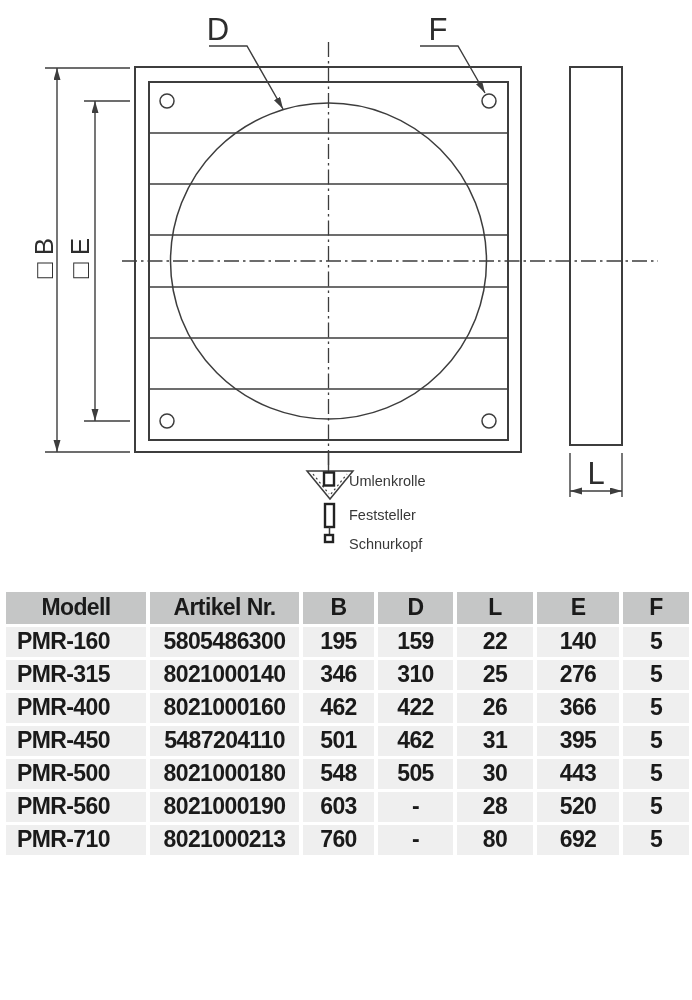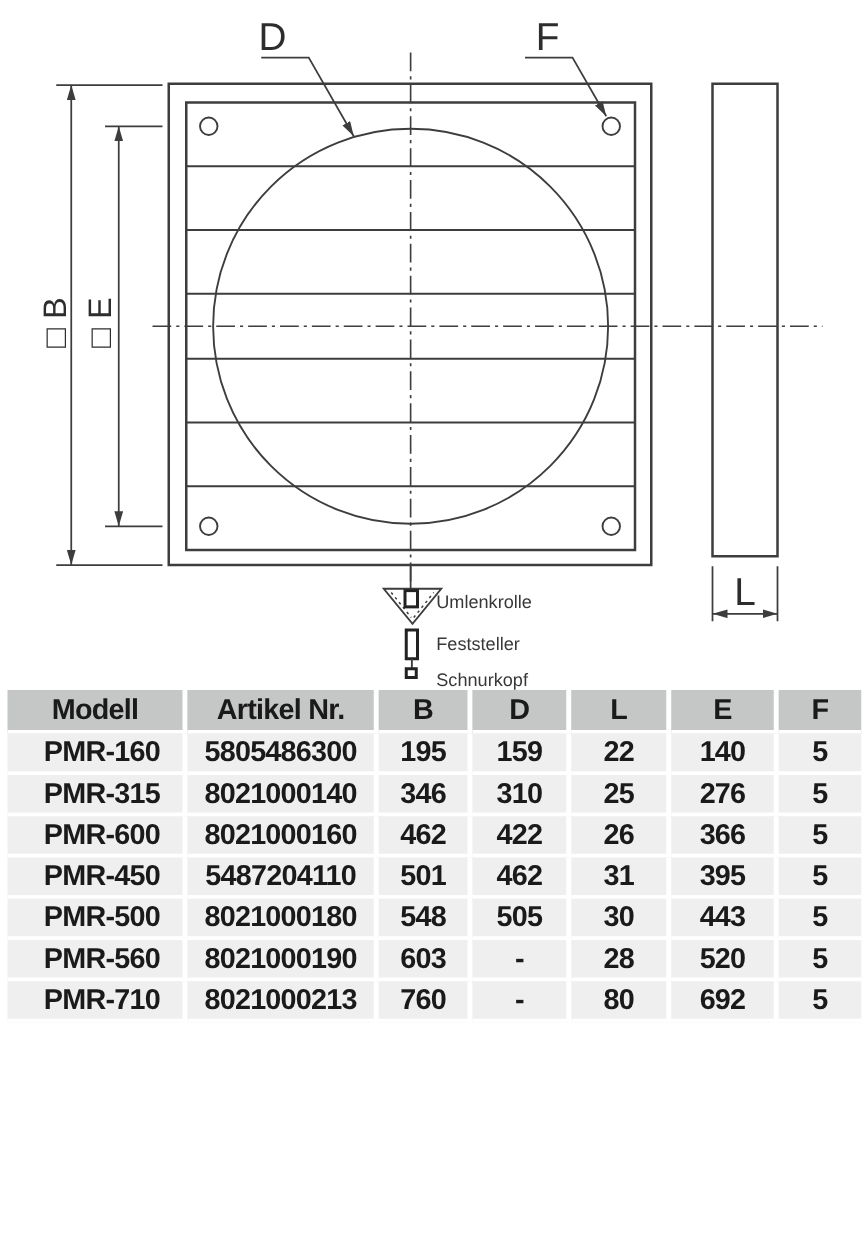--- a/index.html
+++ b/index.html
@@ -11,31 +11,31 @@
   svg .thin   { stroke:var(--line); stroke-width:1.5; fill:none; }
   svg .frame  { stroke:var(--line); stroke-width:2;   fill:none; }
   svg .heavy  { stroke:#222;        stroke-width:2.4; fill:none; }
   svg .dim    { stroke:var(--line); stroke-width:1.4; fill:none; }
   svg .center { stroke:var(--line); stroke-width:1.3; fill:none; stroke-dasharray:15 4 2.5 4; }
   svg .dots   { stroke:var(--line); stroke-width:1.2; fill:none; stroke-dasharray:2 3; }
   svg text.big   { font-family:"Liberation Sans",sans-serif; font-size:31px; fill:#2d2d2d; }
   svg text.mid   { font-family:"Liberation Sans",sans-serif; font-size:26px; fill:#2d2d2d; }
   svg text.small { font-family:"Liberation Sans",sans-serif; font-size:14.5px; fill:#383838; }
 
-  table.spec { position:absolute; left:6px; top:552px; width:683px;
+  table.spec { position:absolute; left:6px; top:592px; width:683px;
                table-layout:fixed; border-collapse:separate; border-spacing:0; }
   table.spec th, table.spec td {
     font-weight:bold; font-size:23px; letter-spacing:-0.6px; color:var(--text);
     text-align:center; line-height:27px; padding:1px 0 2px;
     border-right:4px solid #fff; border-bottom:3px solid #fff;
     white-space:nowrap; overflow:hidden; box-sizing:border-box;
   }
   table.spec th { background:var(--header-bg); line-height:29px; }
   table.spec td { background:var(--row-bg); }
-  table.spec td:first-child { text-align:center; padding-left:11px; }
+  table.spec td:first-child { text-align:left; padding-left:11px; }
   table.spec th:last-child, table.spec td:last-child { border-right:none; }
 </style>
 </head>
 <body>
 
 <div class="canvas">
 
   <svg class="drawing" width="692" height="556" viewBox="0 0 692 556">
     <defs>
       <marker id="arr" markerWidth="13" markerHeight="8" refX="12" refY="3.5" orient="auto-start-reverse" markerUnits="userSpaceOnUse">
@@ -147,21 +147,21 @@
         <tr>
           <td>PMR-315</td>
           <td>8021000140</td>
           <td>346</td>
           <td>310</td>
           <td>25</td>
           <td>276</td>
           <td>5</td>
         </tr>
         <tr>
-          <td>PMR-600</td>
+          <td>PMR-400</td>
           <td>8021000160</td>
           <td>462</td>
           <td>422</td>
           <td>26</td>
           <td>366</td>
           <td>5</td>
         </tr>
         <tr>
           <td>PMR-450</td>
           <td>5487204110</td>

